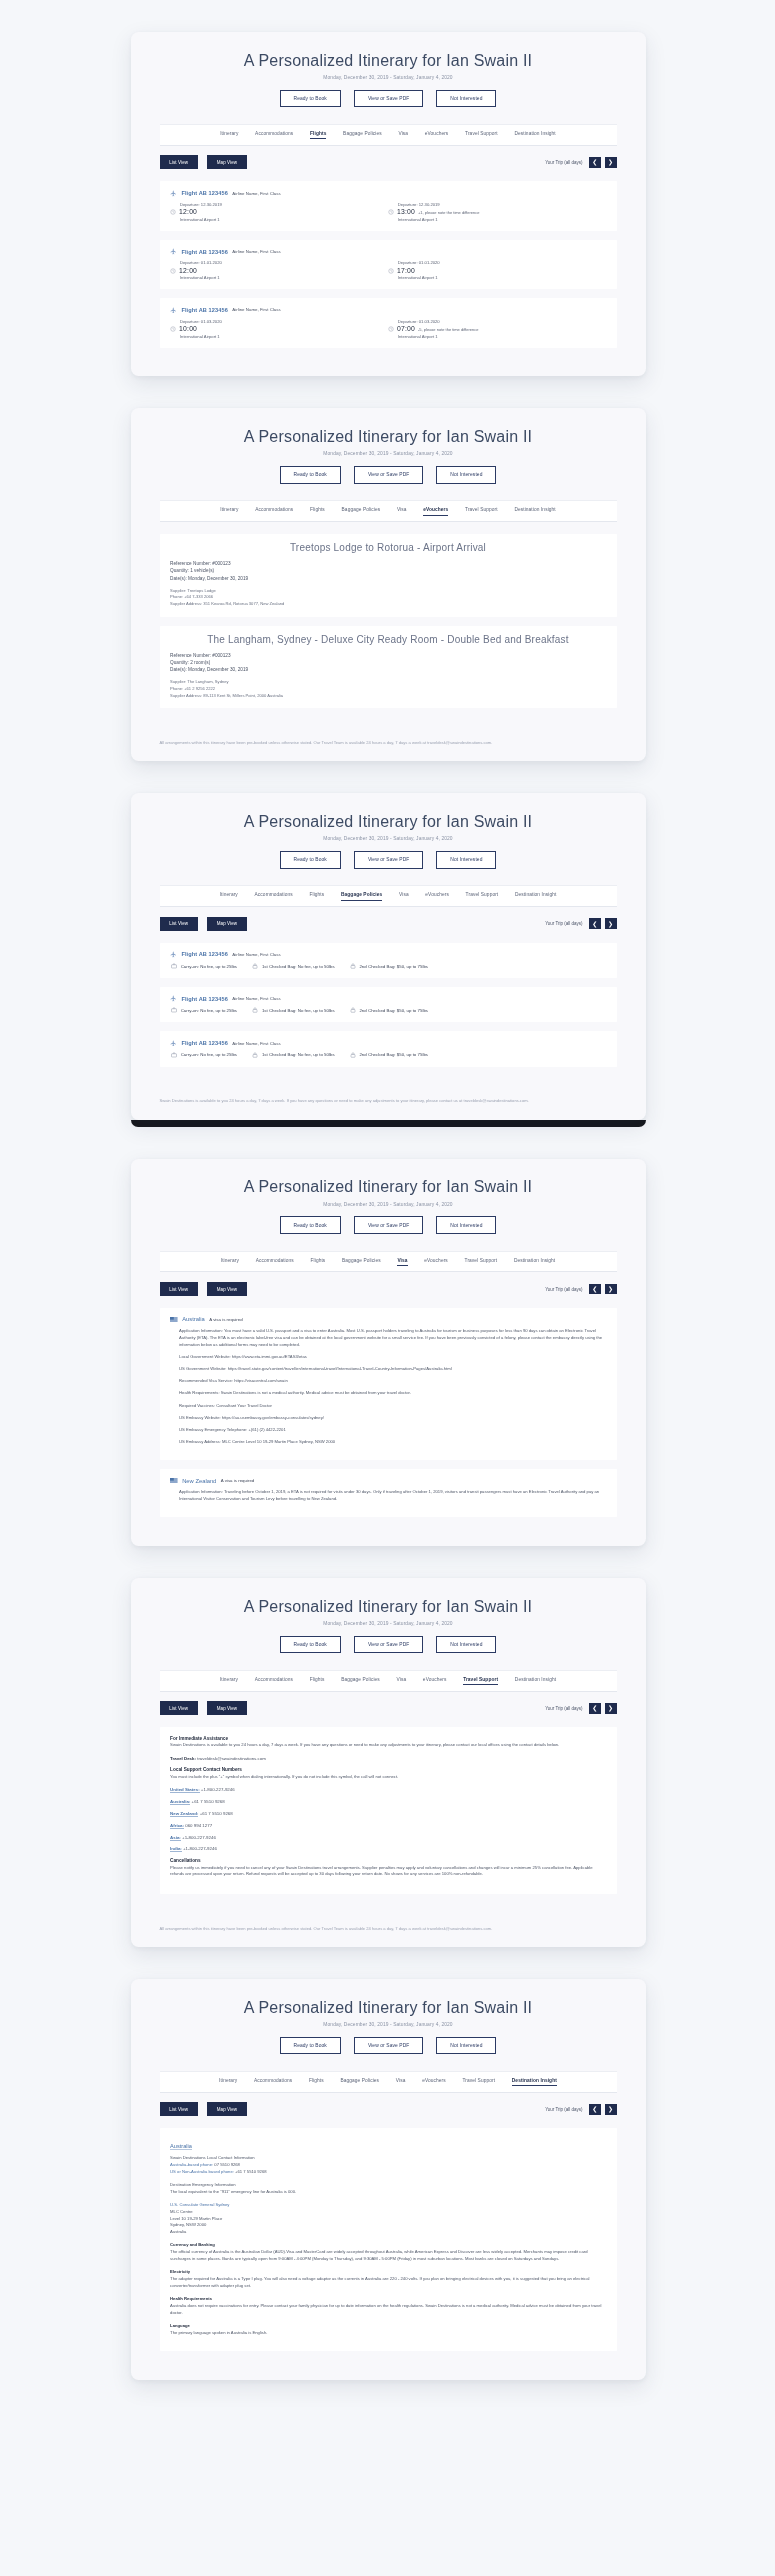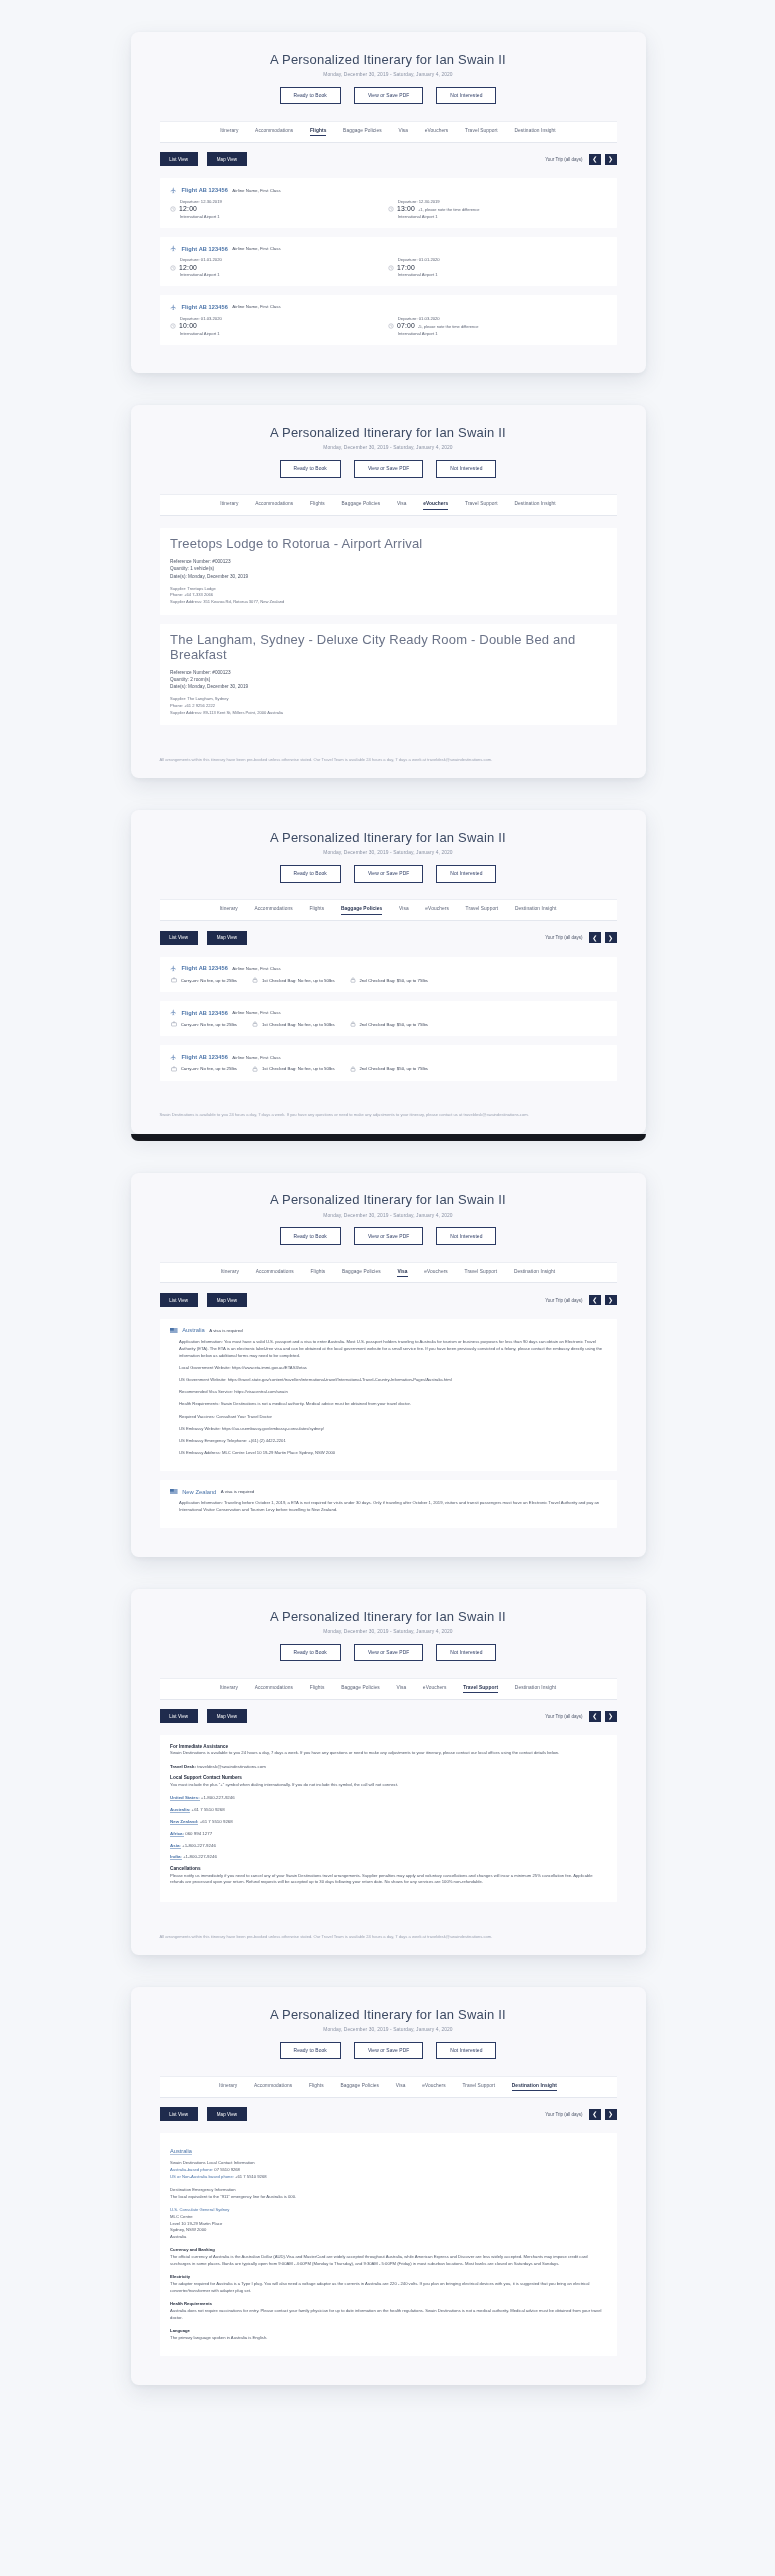--- a/index.html
+++ b/index.html
@@ -29,21 +29,21 @@
     margin: 0 auto;
     height: 6.8px;
     background: #16181d;
     border-radius: 0 0 9px 9px;
   }
   .panel-spacer { height: 32px; }
 
   
   .doc-head { padding: 19.7px 0 0; text-align: center; }
   .doc-title {
-    font-size: 13px;
+    font-size: 16px;
     color: #3c4a63;
     font-weight: 400;
     letter-spacing: 0.2px;
   }
   .doc-dates {
     font-size: 4.9px;
     color: #8b93a5;
     margin-top: 5.3px;
     letter-spacing: 0.1px;
   }
@@ -149,26 +149,27 @@
   .leg-airport { font-size: 4.2px; color: #5d6475; margin-left: 9.8px; margin-top: 1.5px; }
 
   
   .bag-row { display: flex; gap: 15px; align-items: center; margin-left: 0.8px; }
   .bag-item { display: flex; align-items: center; gap: 3.8px; }
   .bag-icon { width: 6px; height: 6px; color: #8d95a6; flex: 0 0 auto; }
   .bag-text { font-size: 4.4px; color: #3e4659; }
 
   
   .acc-title {
-    font-size: 13px;
+    font-size: 10px;
     color: #6b7governs;
     color: #6b7388;
     font-weight: 400;
     margin-bottom: 6.8px;
     letter-spacing: 0.2px;
+    text-align: center;
   }
   .acc-line { font-size: 4.7px; color: #4a5264; line-height: 1.55; }
   .acc-sub { font-size: 4.1px; color: #6a7182; line-height: 1.6; }
   .acc-gap { height: 6px; }
 
   .foot-note {
     margin: 3px 29px 0;
     font-size: 4.1px;
     color: #9ba2b2;
     line-height: 1.55;

